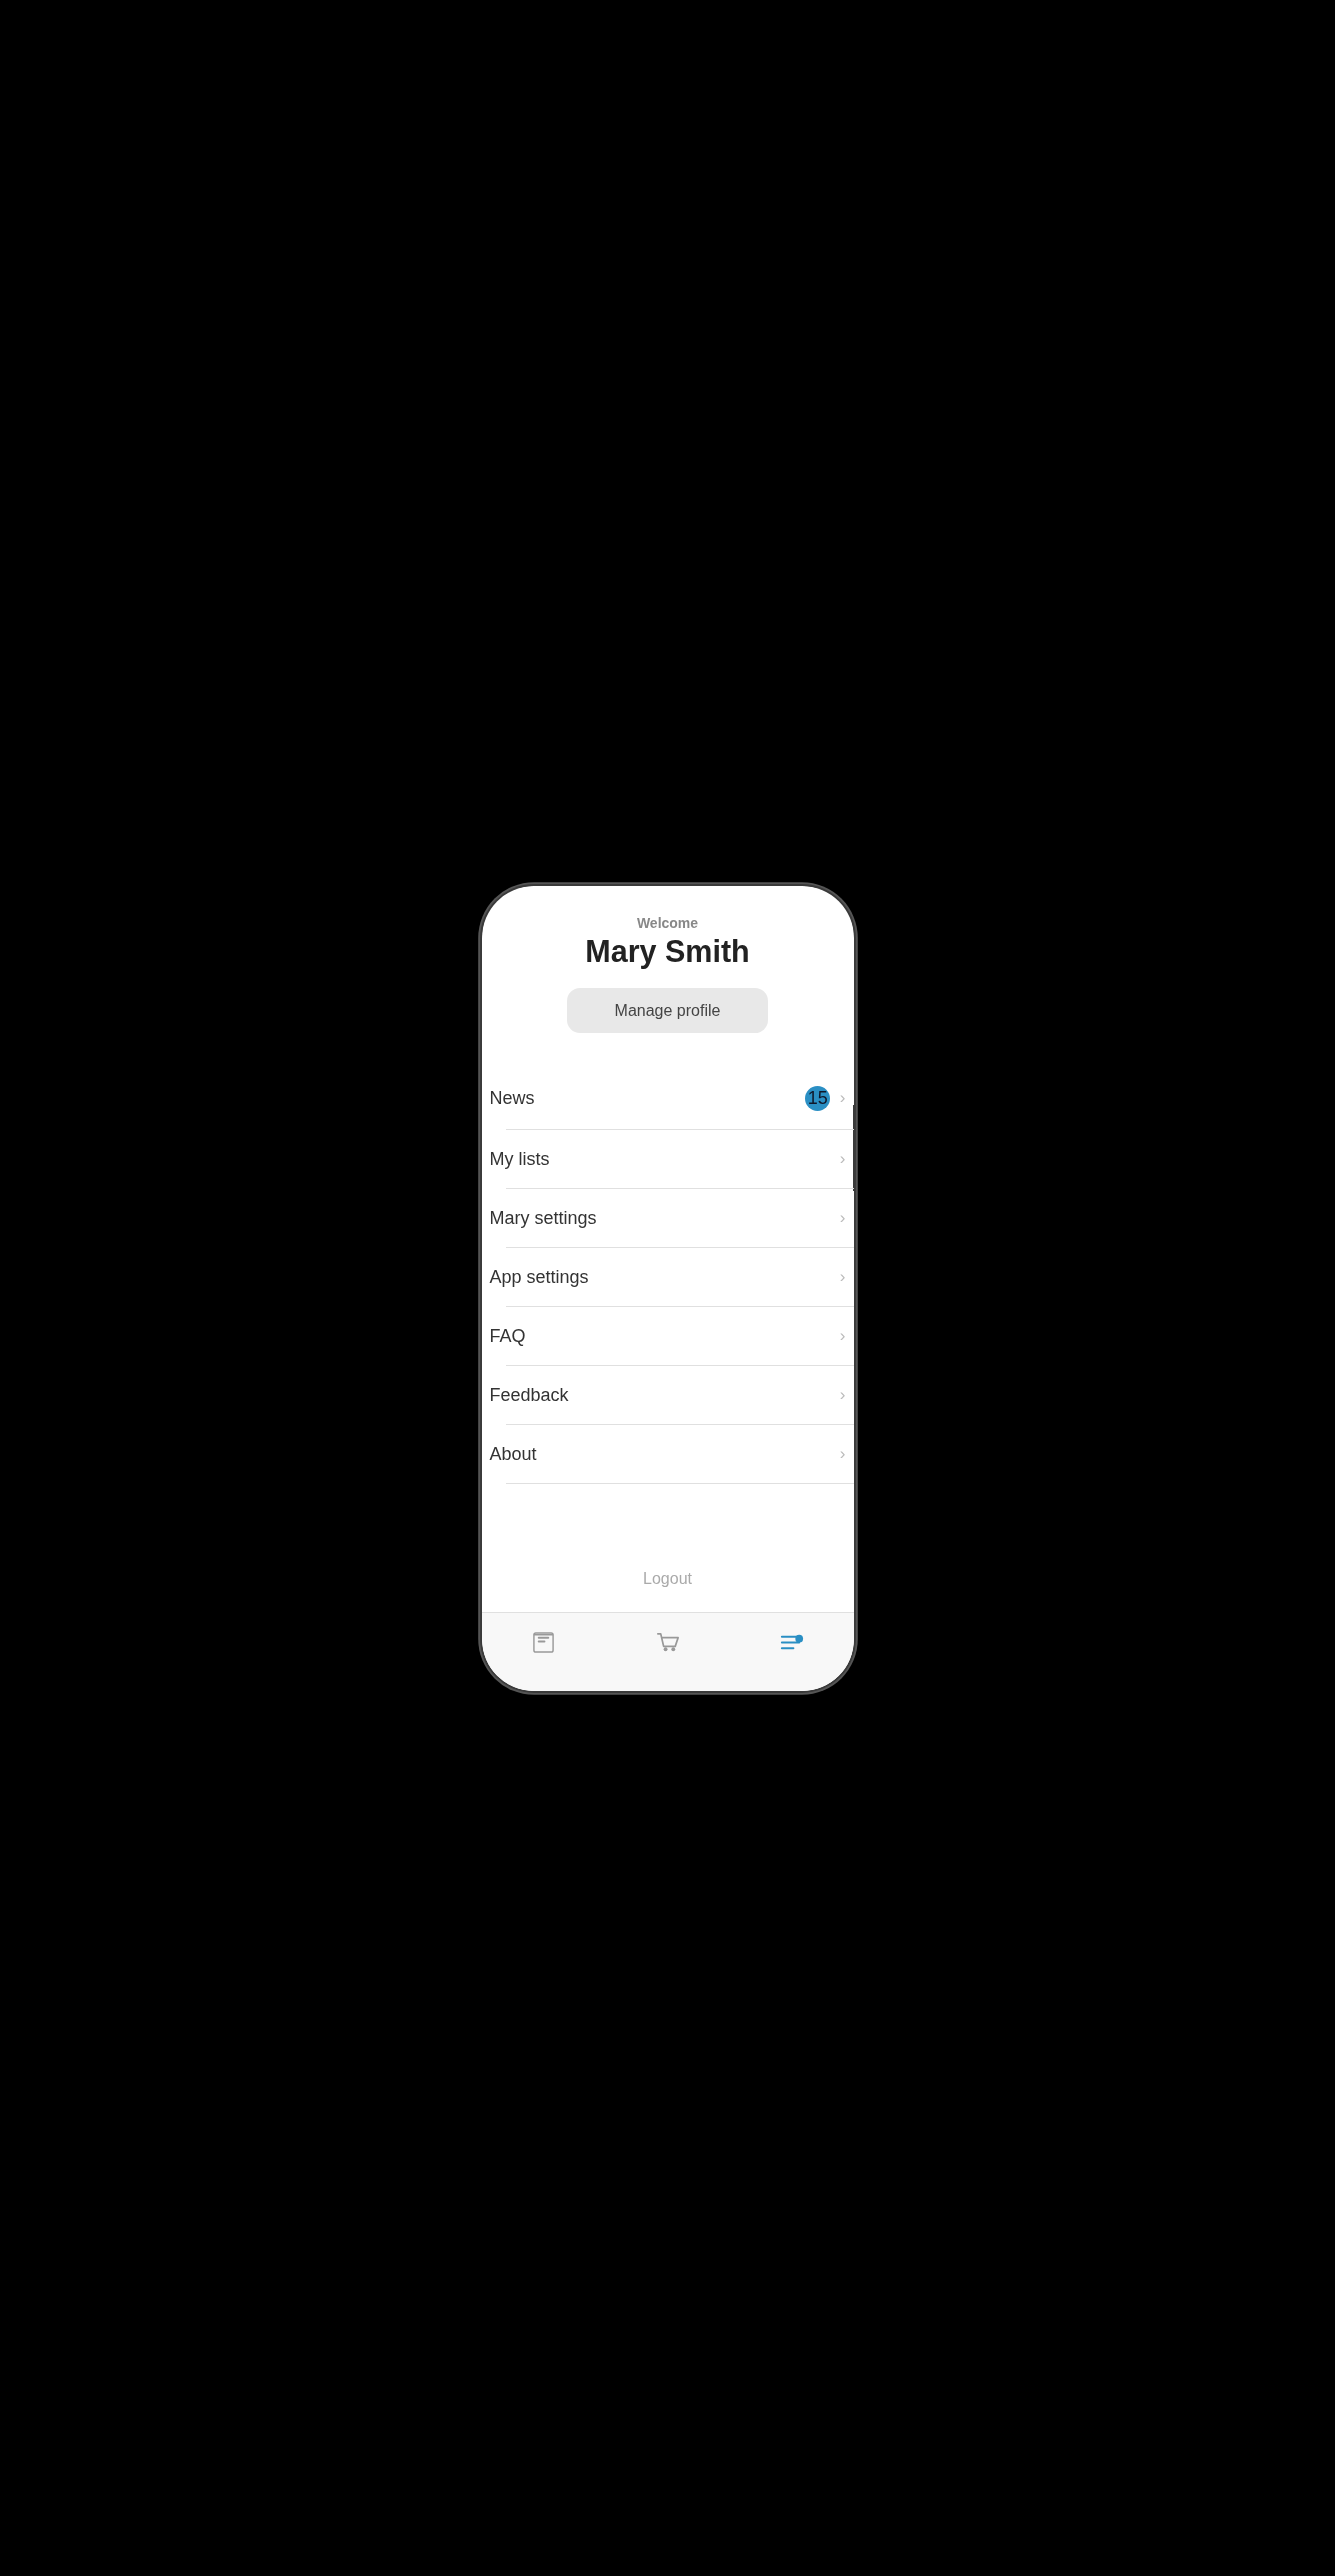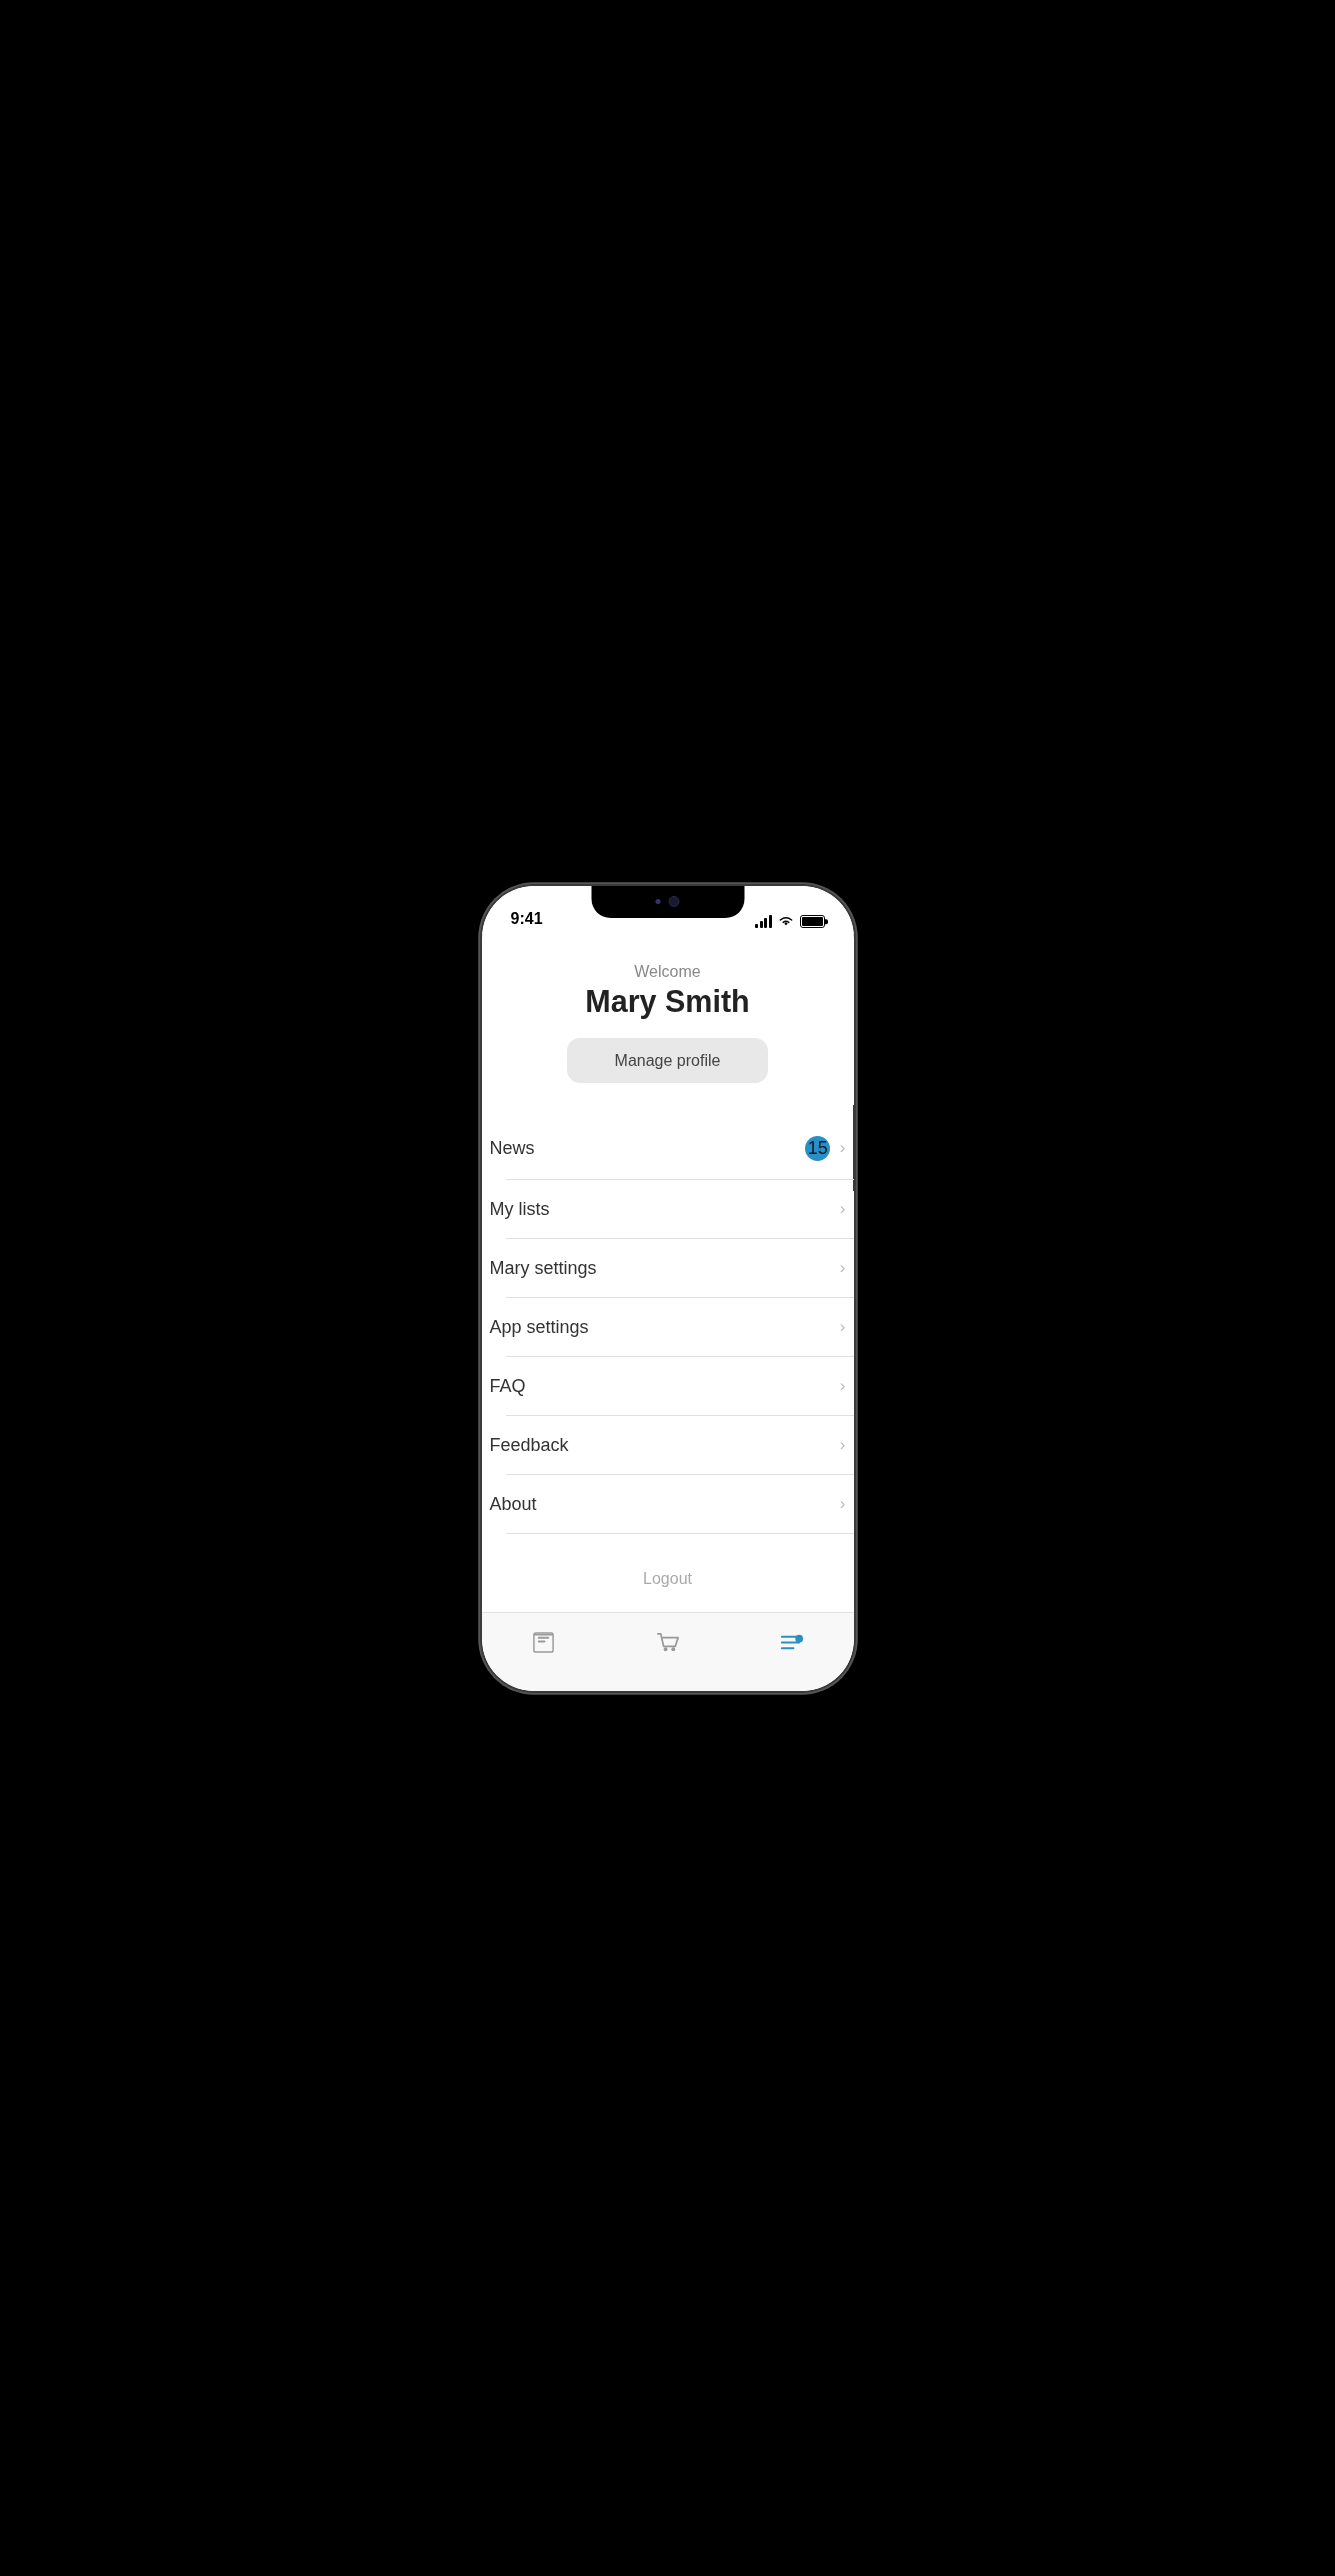--- a/index.html
+++ b/index.html
@@ -180,23 +180,23 @@
       display: flex;
       flex-direction: column;
     }
 
     .welcome-section {
       text-align: center;
       padding: 29px 19px 24px;
     }
 
     .welcome-text {
-      font-size: 16px;
+      font-size: 14px;
       color: #888;
-      font-weight: 400;
+      font-weight: 700;
       margin-bottom: 3.8px;
     }
 
     .user-name {
       font-size: 30.5px;
       font-weight: 700;
       color: #222;
       margin-bottom: 19px;
     }
 
@@ -316,43 +316,20 @@
 
 <div class="phone-outer">
 
   <div class="btn-left-top"></div>
   <div class="btn-left-mid1"></div>
   <div class="btn-left-mid2"></div>
   <div class="btn-right"></div>
 
   <div class="phone-inner">
 
-    <div class="status-bar">
-      <div class="notch">
-        <div class="notch-dot"></div>
-        <div class="notch-camera"></div>
-      </div>
-      <div class="status-left">9:41</div>
-      <div class="status-right">
-        <div class="signal-bars">
-          <div class="signal-bar" style="height:3.8px;"></div>
-          <div class="signal-bar" style="height:6.7px;"></div>
-          <div class="signal-bar" style="height:9.5px;"></div>
-          <div class="signal-bar" style="height:12.4px;"></div>
-        </div>
-        <svg width="16" height="12.4" viewBox="0 0 17 13">
-          <path d="M8.5 10.5 a1.5 1.5 0 1 1 0.001 0 Z" fill="#000"></path>
-          <path d="M5.5 7.8 Q8.5 5.5 11.5 7.8" stroke="#000" stroke-width="1.5" fill="none" stroke-linecap="round"></path>
-          <path d="M2.5 5.2 Q8.5 0.5 14.5 5.2" stroke="#000" stroke-width="1.5" fill="none" stroke-linecap="round"></path>
-        </svg>
-        <div class="battery-icon">
-          <div class="battery-fill"></div>
-        </div>
-      </div>
-    </div>
 
     <div class="content">
 
       <div class="welcome-section">
         <div class="welcome-text">Welcome</div>
         <div class="user-name">Mary Smith</div>
         <button class="manage-profile-btn">Manage profile</button>
       </div>
 
       <div class="menu-list">

